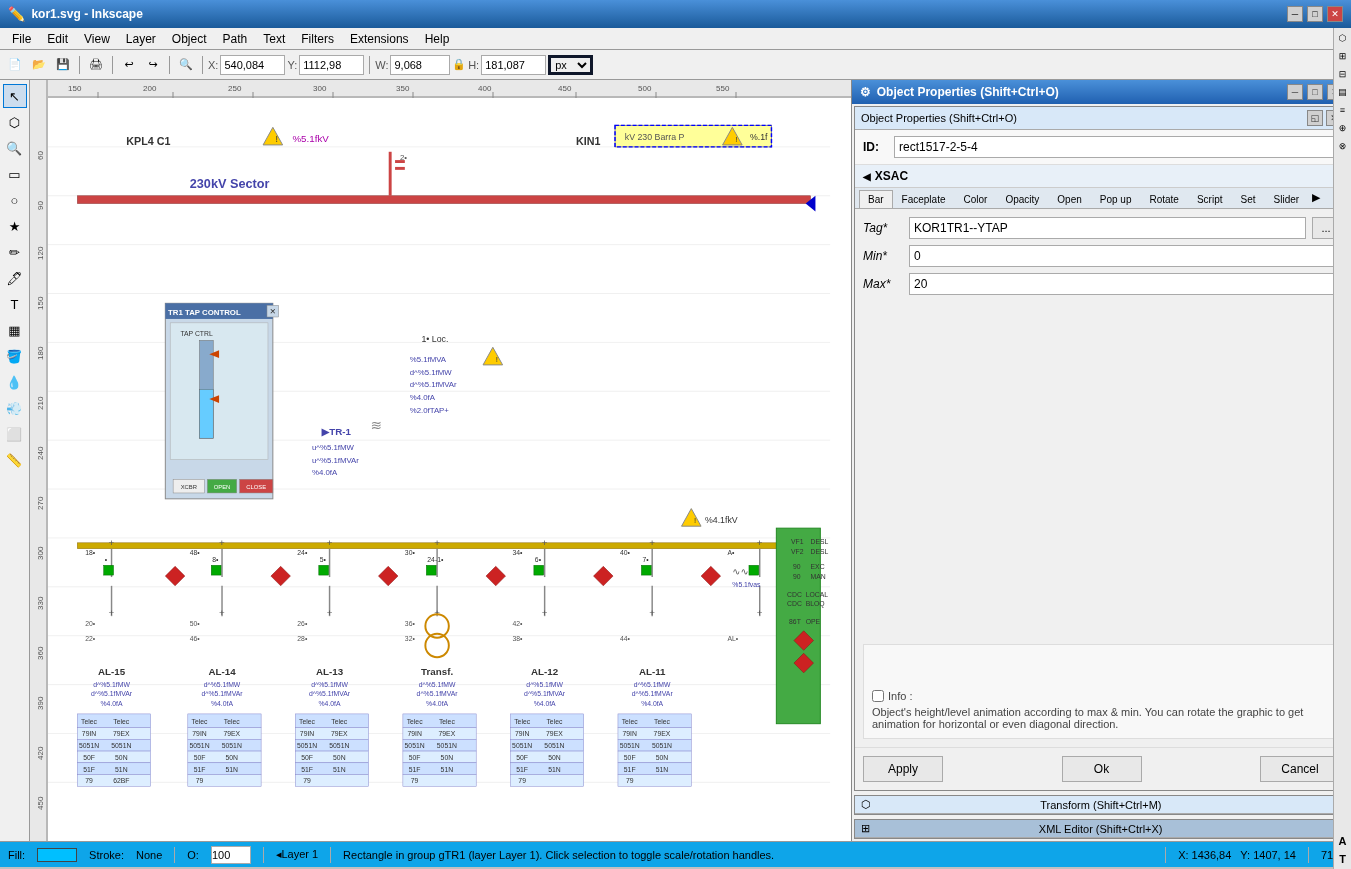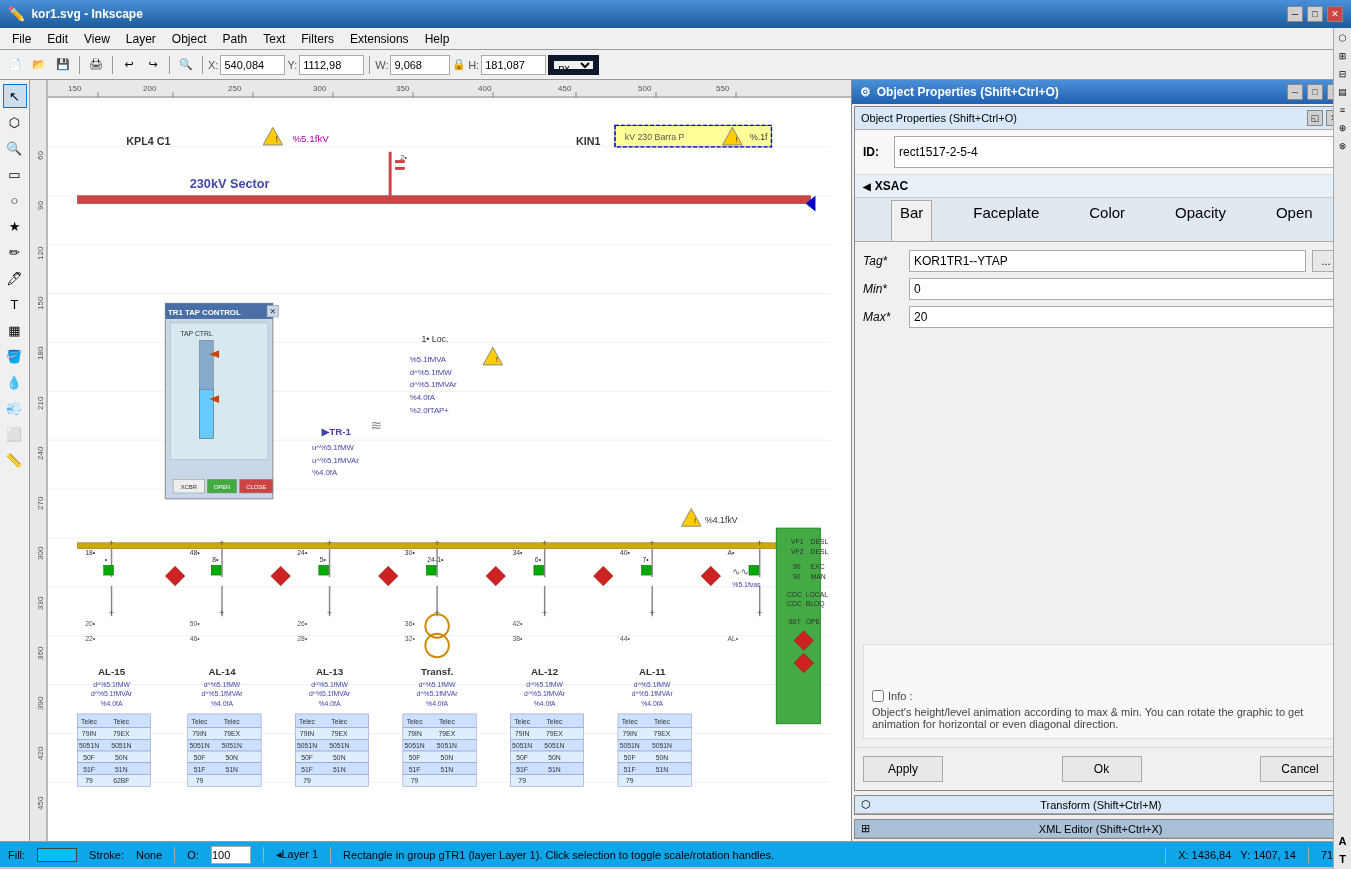--- a/index.html
+++ b/index.html
@@ -39,28 +39,28 @@
     #right-panel { width: 500px; background: #f0f0f0; border-left: 1px solid #888; display: flex; flex-direction: column; }
     .window-titlebar { background: linear-gradient(to bottom, #4a90d9, #2060b0); color: white; padding: 4px 8px; display: flex; align-items: center; justify-content: space-between; font-size: 12px; font-weight: bold; }
     .window-titlebar-btns { display: flex; gap: 4px; }
     .win-btn { width: 16px; height: 16px; border: 1px solid #888; background: #d0d0d0; cursor: pointer; display: flex; align-items: center; justify-content: center; font-size: 9px; color: #333; }
 
     .obj-props-inner { background: #f0f0f0; border: 1px solid #888; margin: 2px; flex: 1; display: flex; flex-direction: column; }
     .inner-titlebar { background: #d8e8f8; border-bottom: 1px solid #aaa; padding: 3px 6px; font-size: 11px; display: flex; align-items: center; justify-content: space-between; }
 
     .id-row { display: flex; align-items: center; padding: 6px 8px; gap: 6px; background: #f8f8f8; border-bottom: 1px solid #ddd; }
     .id-label { font-size: 12px; font-weight: bold; min-width: 25px; }
-    .id-input { flex: 1; height: 32px; border: 1px solid #aaa; padding: 0 4px; font-size: 12px; }
+    .id-input { flex: 1; height: 22px; border: 1px solid #aaa; padding: 0 4px; font-size: 12px; }
 
     .xsac-section { background: #e8f0f8; border-bottom: 1px solid #ccc; padding: 4px 8px; font-size: 12px; font-weight: bold; display: flex; align-items: center; gap: 4px; }
     .xsac-arrow { cursor: pointer; font-size: 10px; }
 
     
     .xsac-tabs { display: flex; background: #e0e8f0; border-bottom: 1px solid #aaa; padding: 0 4px; gap: 0; }
-    .xsac-tab { padding: 3px 8px; font-size: 15px; cursor: pointer; border: 1px solid transparent; border-bottom: none; margin-top: 2px; margin-left: 32px; }
+    .xsac-tab { padding: 3px 8px; font-size: 10px; cursor: pointer; border: 1px solid transparent; border-bottom: none; margin-top: 2px; }
     .xsac-tab.active { background: #f0f0f0; border-color: #aaa; border-bottom-color: #f0f0f0; }
     .xsac-tab-more { padding: 3px 4px; font-size: 11px; cursor: pointer; }
 
     
     .form-section { padding: 8px; display: flex; flex-direction: column; gap: 6px; background: #f0f0f0; }
     .form-row { display: flex; align-items: center; gap: 6px; }
     .form-label { font-size: 12px; min-width: 40px; font-style: italic; }
     .form-input { height: 22px; border: 1px solid #aaa; padding: 0 4px; font-size: 12px; flex: 1; }
     .form-btn-dots { width: 28px; height: 22px; border: 1px solid #aaa; background: #e8e8e8; cursor: pointer; font-size: 11px; }
 
@@ -139,21 +139,21 @@
   <div class="toolbar-sep"></div>
   <div class="coord-field">
     <label>W:</label>
     <input class="coord-input" style="width: 60px;" value="9,068">
     <span style="cursor:pointer; font-size:11px;">🔒</span>
   </div>
   <div class="coord-field">
     <label>H:</label>
     <input class="coord-input" style="width: 65px;" value="181,087">
   </div>
-  <select style="height:20px; font-size:11px; border:6px solid #0f172a;">
+  <select style="height:20px; font-size:11px; border:3px solid #0f172a;">
     <option>px</option>
     <option>mm</option>
     <option>cm</option>
   </select>
   <div class="empty-space"></div>
 </div>
 
 <div id="main">
 
   <div id="toolbox">

